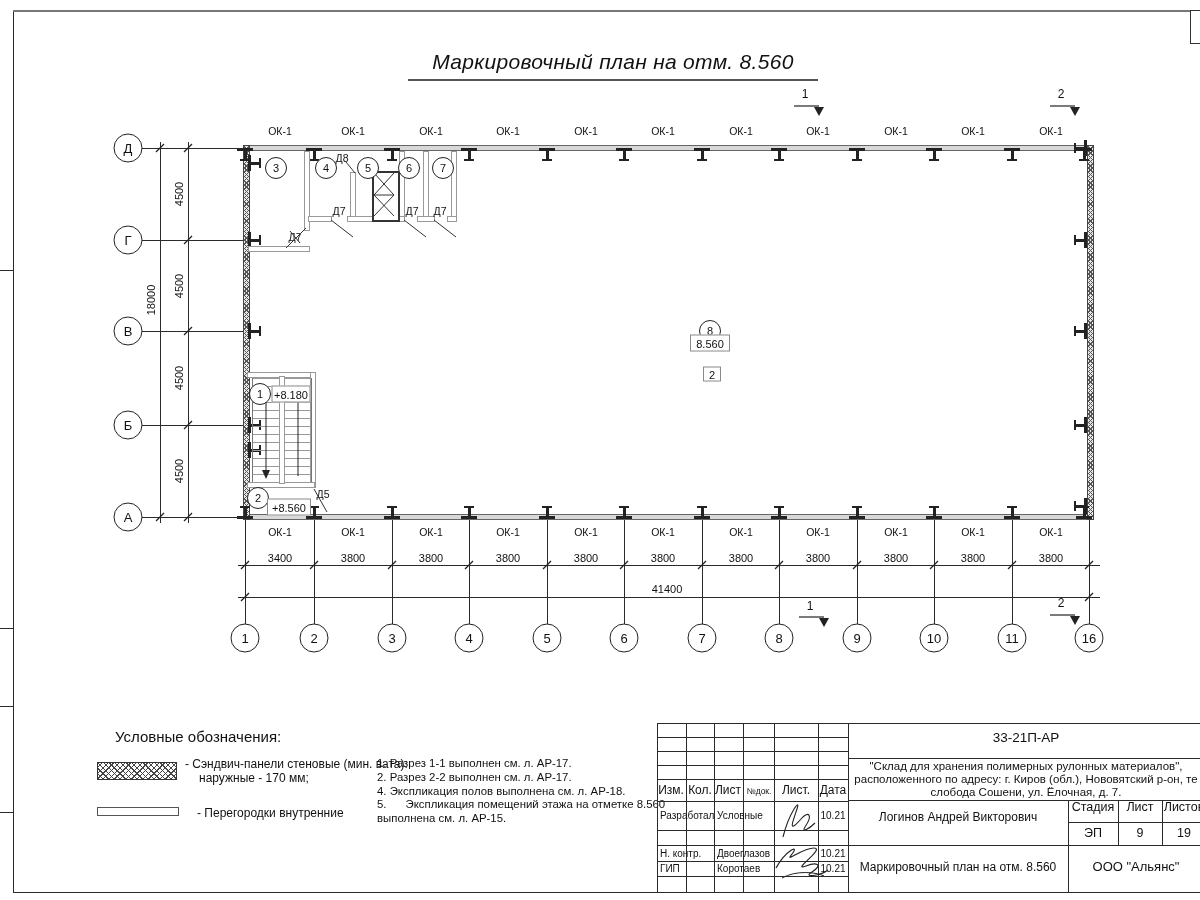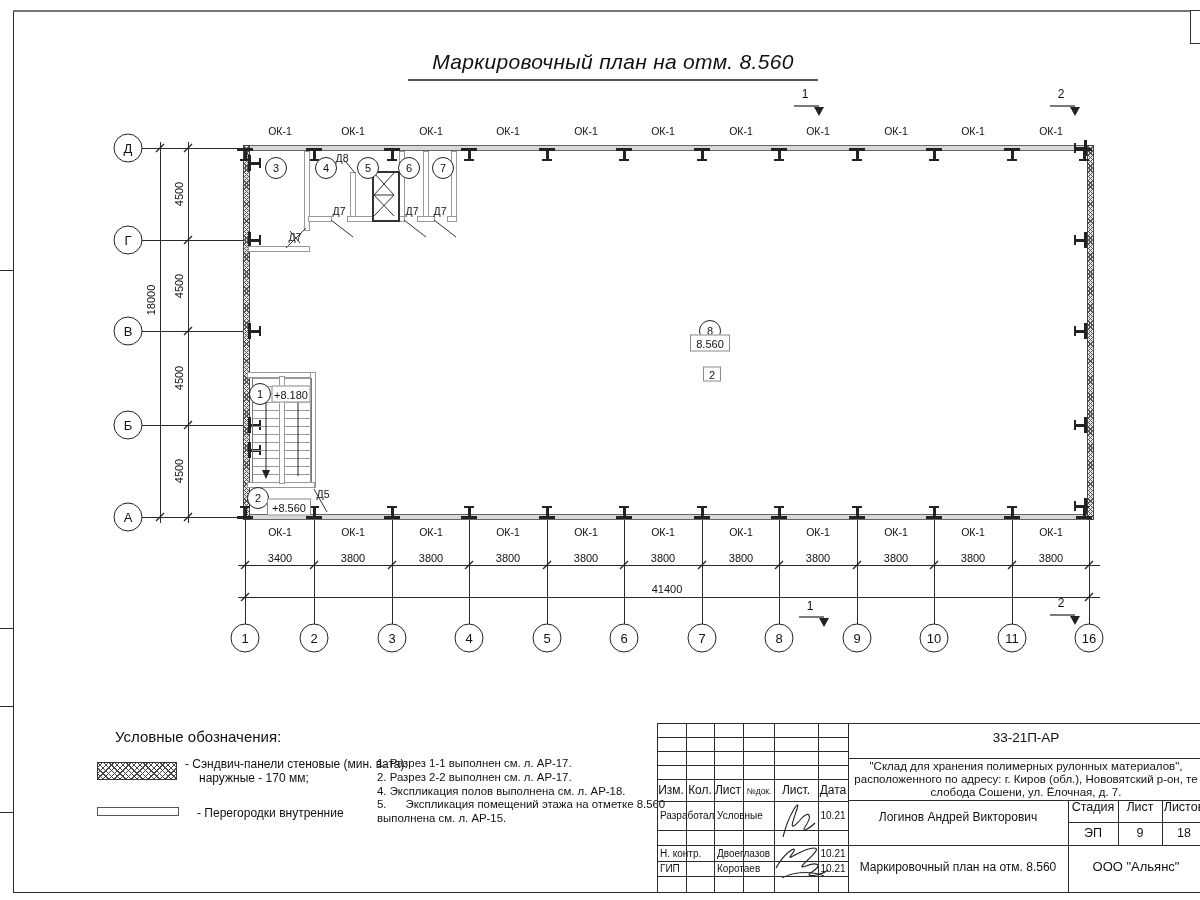--- a/index.html
+++ b/index.html
@@ -348,21 +348,21 @@
 <div class="cl" style="left:1026px;top:737px;font-size:13.5px">33-21П-АР</div>
 <div class="cl" style="left:1026px;top:766px;font-size:11.5px">"Склад для хранения полимерных рулонных материалов",</div>
 <div class="cl" style="left:1026px;top:779px;font-size:11.5px">расположенного по адресу: г. Киров (обл.), Нововятский р-он, те</div>
 <div class="cl" style="left:1026px;top:792px;font-size:11.5px">слобода Сошени, ул. Ёлочная, д. 7.</div>
 <div class="cl" style="left:958px;top:817px;font-size:12px">Логинов Андрей Викторович</div>
 <div class="cl" style="left:1093px;top:807px;font-size:12.5px">Стадия</div>
 <div class="cl" style="left:1140px;top:807px;font-size:12.5px">Лист</div>
 <div class="cl" style="left:1184px;top:807px;font-size:12.5px">Листов</div>
 <div class="cl" style="left:1093px;top:833px;font-size:12.5px">ЭП</div>
 <div class="cl" style="left:1140px;top:833px;font-size:12.5px">9</div>
-<div class="cl" style="left:1184px;top:833px;font-size:12.5px">18</div>
+<div class="cl" style="left:1184px;top:833px;font-size:12.5px">19</div>
 <div class="cl" style="left:958px;top:867px;font-size:12px">Маркировочный план на отм. 8.560</div>
 <div class="cl" style="left:1136px;top:866px;font-size:13px">ООО "Альянс"</div>
 
 <svg class="overlay" style="left:775px;top:795px;z-index:7" width="45" height="50" viewBox="0 0 45 50">
   <path d="M8 42 C 14 18, 26 2, 22 14 C 18 26, 12 40, 26 24 C 34 15, 38 20, 30 32 C 26 38, 34 34, 40 28" stroke="#222" stroke-width="1.1" fill="none"></path>
 </svg>
 <svg class="overlay" style="left:772px;top:840px;z-index:7" width="60" height="42" viewBox="0 0 60 42">
   <path d="M4 28 C 14 10, 28 4, 20 14 C 12 24, 30 8, 42 8 C 54 8, 18 32, 34 26 C 44 22, 52 24, 40 32 C 30 38, 48 36, 56 30" stroke="#222" stroke-width="1.2" fill="none"></path>
   <path d="M10 38 C 24 30, 44 32, 52 36" stroke="#222" stroke-width="1" fill="none"></path>
 </svg>

